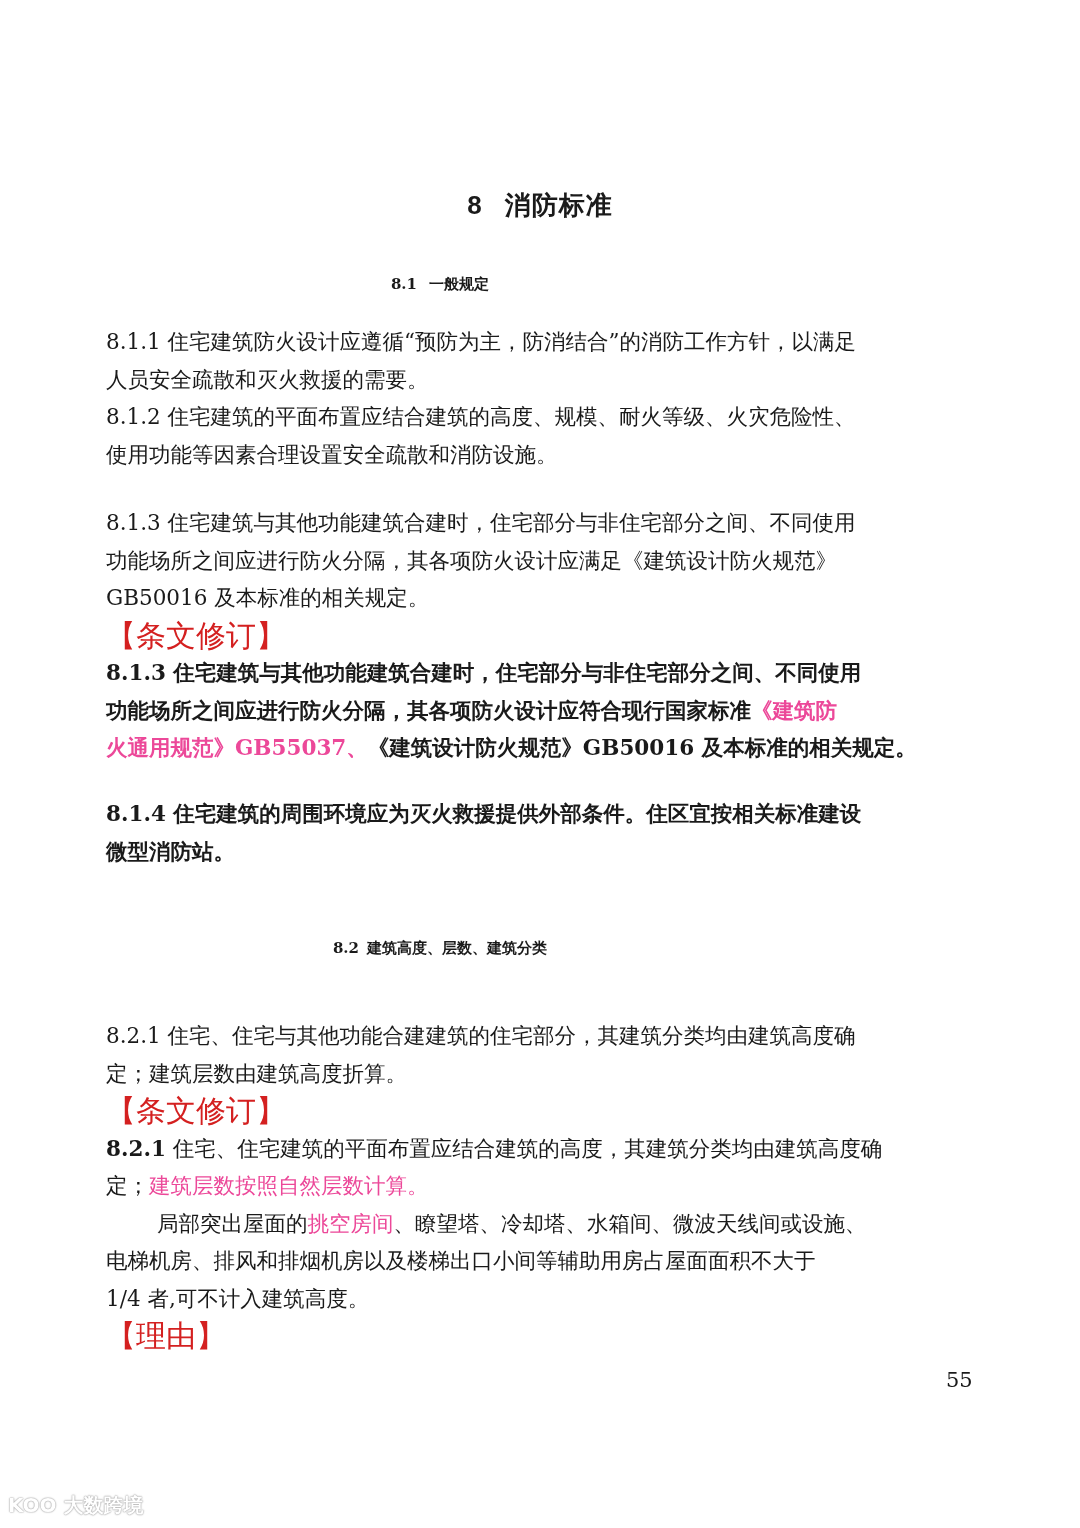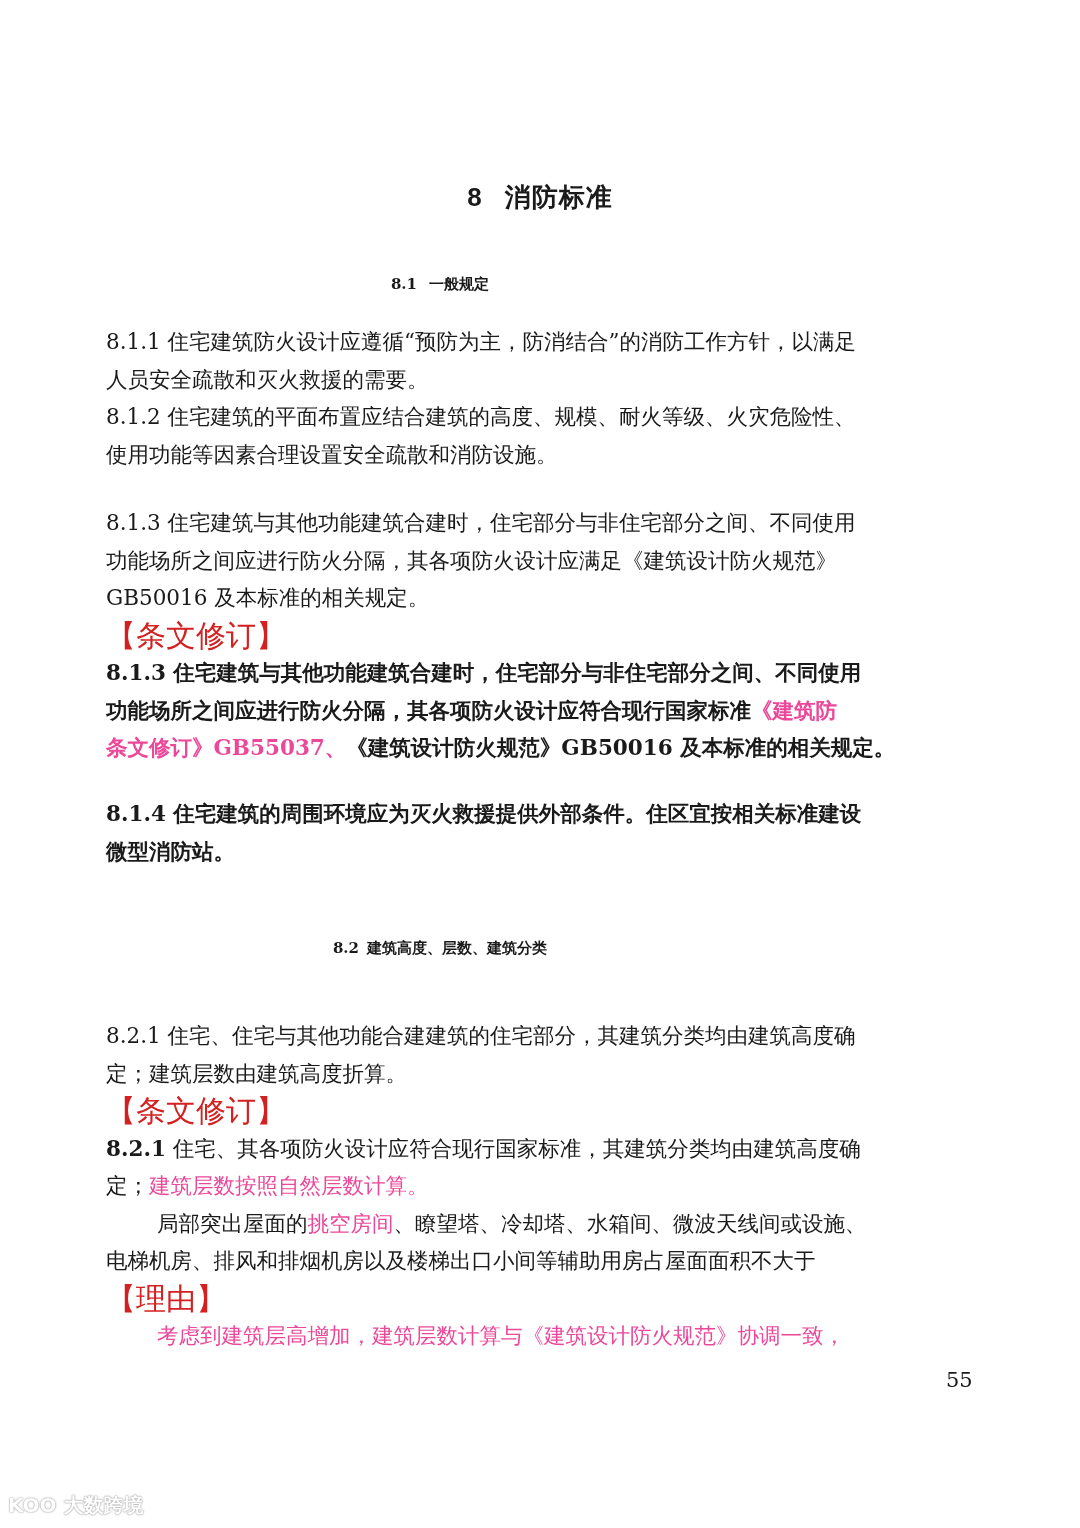--- a/index.html
+++ b/index.html
@@ -2,21 +2,21 @@
 <html><head>
 <meta charset="utf-8">
 <style>
   html, body { margin: 0; padding: 0; }
   body {
     width: 1080px; height: 1528px; background: #ffffff; position: relative; overflow: hidden;
     font-family: "DejaVu Serif", "Liberation Serif", serif; color: #1a1a1a;
   }
   .page { position: absolute; left: 0; top: 0; width: 1080px; height: 1528px; }
   .chapter-title {
-    position: absolute; top: 180px; left: 0; width: 1080px; text-align: center;
+    position: absolute; top: 188px; left: 0; width: 1080px; text-align: center;
     font-size: 26px; font-weight: bold; letter-spacing: 1px;
   }
   .chapter-title .num { margin-right: 22px; font-family: "Liberation Sans", sans-serif; }
   .section-title {
     position: absolute; left: 0; width: 880px; text-align: center;
     font-size: 15px; font-weight: bold;
   }
   .section-title .num { margin-right: 12px; }
   .block { position: absolute; left: 106px; width: 870px; font-size: 21.5px; line-height: 37.5px; }
   .line { white-space: nowrap; height: 37.5px; }
@@ -51,42 +51,42 @@
     <div class="line">使用功能等因素合理设置安全疏散和消防设施。</div>
   </div>
 
   <div class="block" style="top:504px;">
     <div class="line">8.1.3 住宅建筑与其他功能建筑合建时，住宅部分与非住宅部分之间、不同使用</div>
     <div class="line">功能场所之间应进行防火分隔，其各项防火设计应满足《建筑设计防火规范》</div>
     <div class="line">GB50016 及本标准的相关规定。</div>
     <div class="line tag">【条文修订】</div>
     <div class="line bold">8.1.3 住宅建筑与其他功能建筑合建时，住宅部分与非住宅部分之间、不同使用</div>
     <div class="line bold"><span>功能场所之间应进行防火分隔，其各项防火设计应符合现行国家标准</span><span class="red">《建筑防</span></div>
-    <div class="line bold"><span class="red">条文修订》GB55037、</span><span>《建筑设计防火规范》GB50016 及本标准的相关规定。</span></div>
+    <div class="line bold"><span class="red">火通用规范》GB55037、</span><span>《建筑设计防火规范》GB50016 及本标准的相关规定。</span></div>
   </div>
 
   <div class="block" style="top:795px;font-weight:bold;">
     <div class="line">8.1.4 住宅建筑的周围环境应为灭火救援提供外部条件。住区宜按相关标准建设</div>
     <div class="line">微型消防站。</div>
   </div>
 
   <div class="section-title" style="top:939px;">
     <span class="num" style="margin-right:8px;">8.2</span><span>建筑高度、层数、建筑分类</span>
   </div>
 
   <div class="block" style="top:1017px;">
     <div class="line">8.2.1 住宅、住宅与其他功能合建建筑的住宅部分，其建筑分类均由建筑高度确</div>
     <div class="line">定；建筑层数由建筑高度折算。</div>
     <div class="line tag">【条文修订】</div>
-    <div class="line"><span class="bold">8.2.1</span><span> 住宅、其各项防火设计应符合现行国家标准，其建筑分类均由建筑高度确</span></div>
+    <div class="line"><span class="bold">8.2.1</span><span> 住宅、住宅建筑的平面布置应结合建筑的高度，其建筑分类均由建筑高度确</span></div>
     <div class="line"><span>定；</span><span class="red">建筑层数按照自然层数计算。</span></div>
     <div class="line indent"><span>局部突出屋面的</span><span class="red">挑空房间</span><span>、瞭望塔、冷却塔、水箱间、微波天线间或设施、</span></div>
     <div class="line">电梯机房、排风和排烟机房以及楼梯出口小间等辅助用房占屋面面积不大于</div>
+    <div class="line">1/4 者,可不计入建筑高度。</div>
     <div class="line tag">【理由】</div>
-    <div class="line indent red">考虑到建筑层高增加，建筑层数计算与《建筑设计防火规范》协调一致，</div>
   </div>
 
   <div class="page-number">55</div>
 
   <div class="watermark">
     <span>KOO </span><span>大数跨境</span>
   </div>
 </div>
 
 </body></html>

